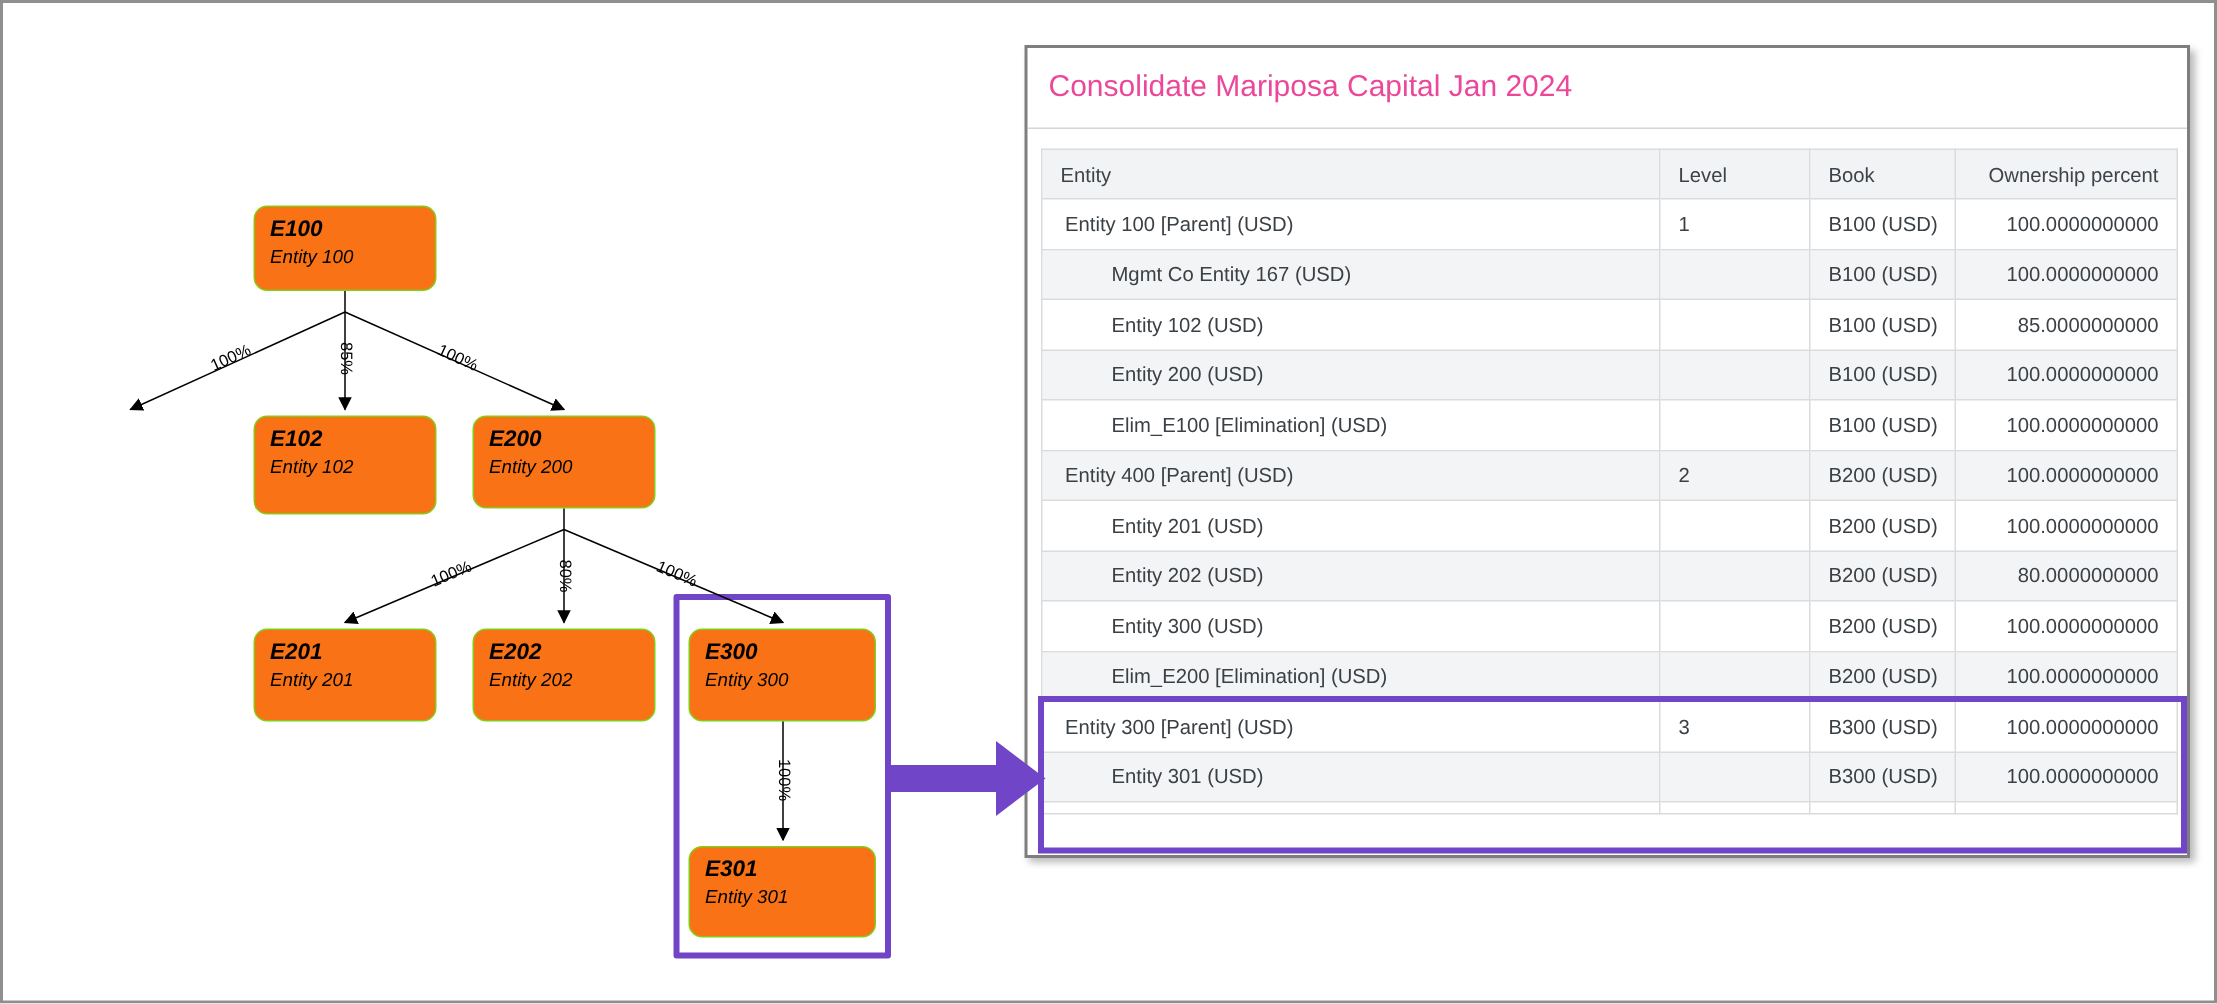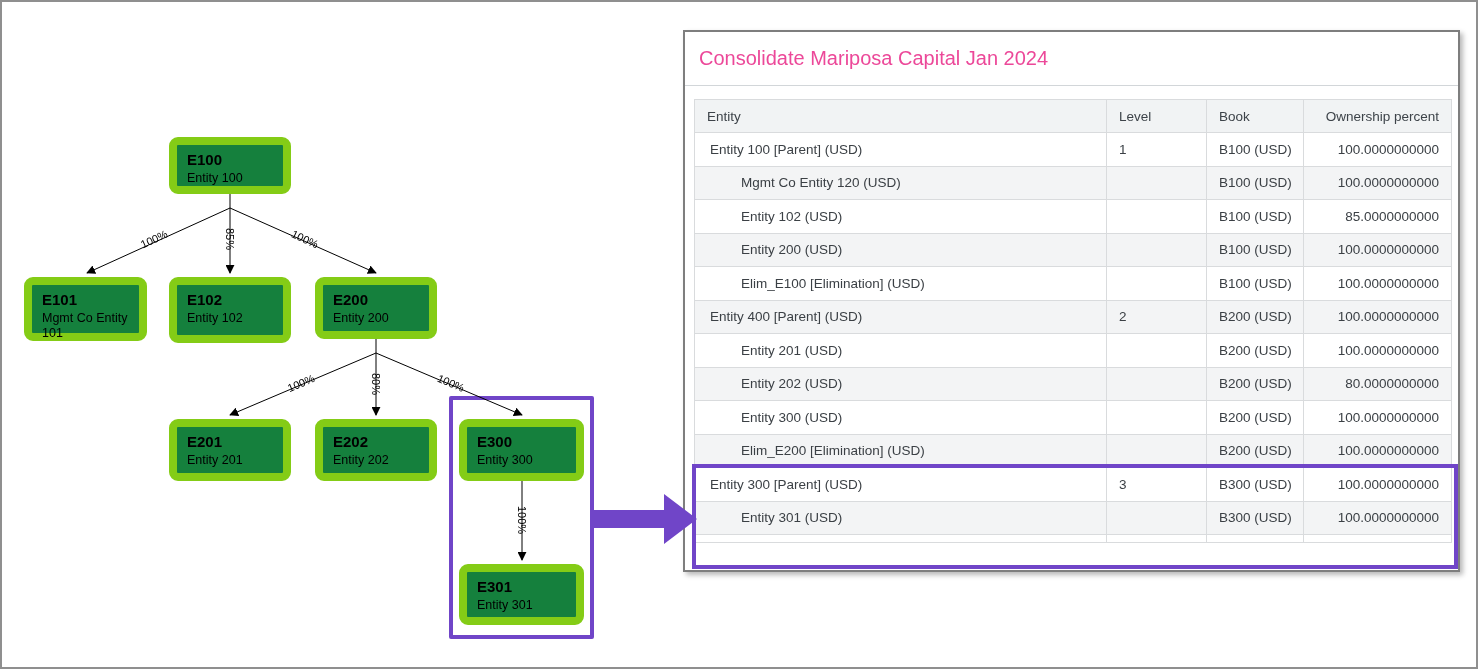--- a/index.html
+++ b/index.html
@@ -3,22 +3,22 @@
 <meta charset="utf-8">
 <style>
   * { margin:0; padding:0; box-sizing:border-box; }
   html,body { background:#ffffff; }
   body { font-family:"Liberation Sans", sans-serif; }
 
   .stage { position:relative; width:1478px; height:669px; background:#fff;
            border:2px solid #8f8f8f; overflow:hidden; }
 
   
-  .node { position:absolute; background:#15803d; border:8px solid #84cc16;
-          border-radius:9px; padding:6px 9px 4px 10px; z-index:3; }
+  .node { position:absolute; background:#f97316; border:1px solid #84cc16;
+          border-radius:9px; padding:6px 9px 4px 10px; z-index:3;font-style:italic; }
   .node .nt { font-size:15px; font-weight:bold; color:#000; line-height:1.25; }
   .node .ns { font-size:12.5px; color:#000; line-height:1.22; margin-top:1px; }
 
   .grp-box { position:absolute; left:447px; top:394px; width:145px; height:243px;
              border:4px solid #7045c8; border-radius:2px; z-index:1; }
 
   svg.overlay { position:absolute; left:0; top:0; z-index:5; pointer-events:none; }
   svg.overlay text { font-family:"Liberation Sans", sans-serif; font-size:11px; fill:#000; }
 
   
@@ -50,24 +50,20 @@
 <body>
 
 <div class="stage">
 
   <div class="grp-box"></div>
 
   <div class="node" style="left:167px;top:135px;width:122px;height:57px">
     <div class="nt">E100</div>
     <div class="ns">Entity 100</div>
   </div>
-  <div class="node" style="left:22px;top:275px;width:123px;height:64px">
-    <div class="nt">E101</div>
-    <div class="ns">Mgmt Co Entity 101</div>
-  </div>
   <div class="node" style="left:167px;top:275px;width:122px;height:66px">
     <div class="nt">E102</div>
     <div class="ns">Entity 102</div>
   </div>
   <div class="node" style="left:313px;top:275px;width:122px;height:62px">
     <div class="nt">E200</div>
     <div class="ns">Entity 200</div>
   </div>
   <div class="node" style="left:167px;top:417px;width:122px;height:62px">
     <div class="nt">E201</div>
@@ -106,21 +102,21 @@
         </tr>
       </thead>
       <tbody>
         <tr>
           <td class="ent parent">Entity 100 [Parent] (USD)</td>
           <td>1</td>
           <td>B100 (USD)</td>
           <td class="num">100.0000000000</td>
         </tr>
         <tr>
-          <td class="ent child">Mgmt Co Entity 120 (USD)</td>
+          <td class="ent child">Mgmt Co Entity 167 (USD)</td>
           <td></td>
           <td>B100 (USD)</td>
           <td class="num">100.0000000000</td>
         </tr>
         <tr>
           <td class="ent child">Entity 102 (USD)</td>
           <td></td>
           <td>B100 (USD)</td>
           <td class="num">85.0000000000</td>
         </tr>

